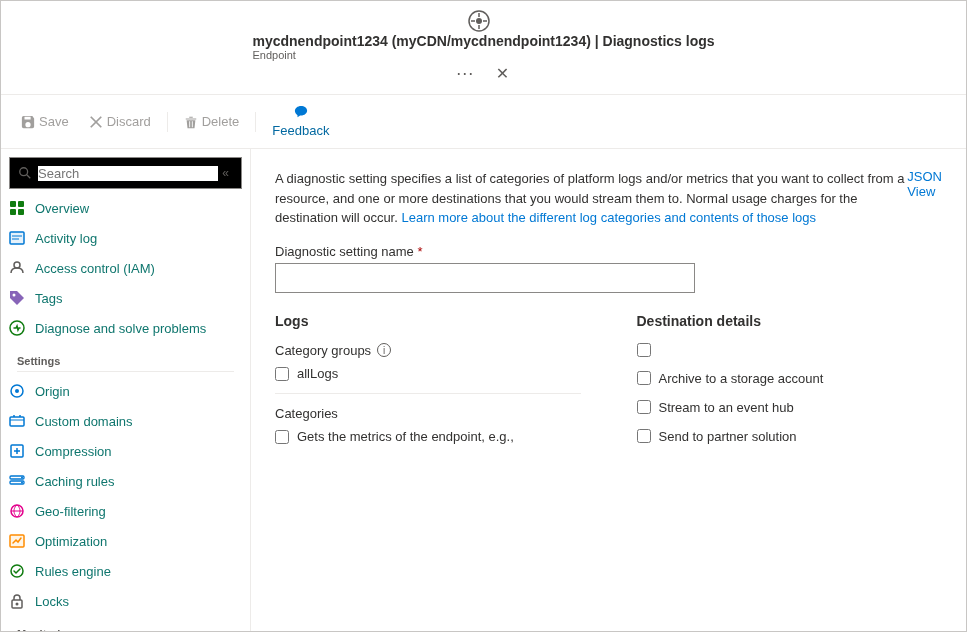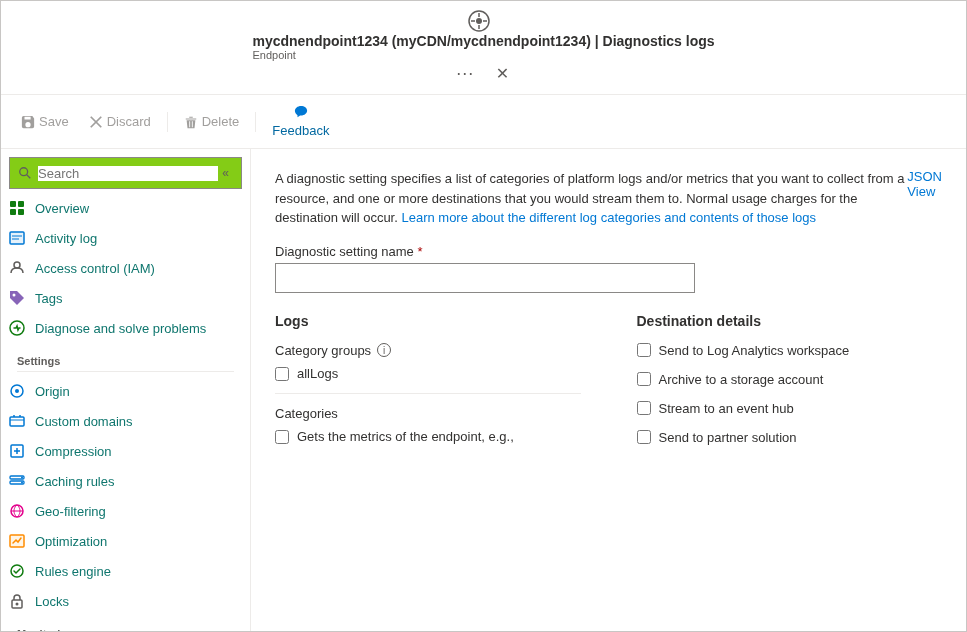--- a/index.html
+++ b/index.html
@@ -67,21 +67,21 @@
 
     .categories-title { font-size: 13px; font-weight: 500; margin-bottom: 8px; }
 
     .info-circle { display: inline-flex; align-items: center; justify-content: center; width: 14px; height: 14px; border-radius: 50%; border: 1px solid #605e5c; font-size: 10px; color: #605e5c; cursor: pointer; font-style: normal; }
 
     
     .dest-item { display: flex; align-items: center; gap: 8px; margin-bottom: 14px; }
     .dest-item input[type="checkbox"] { width: 14px; height: 14px; accent-color: #0078d4; cursor: pointer; }
     .dest-label { font-size: 13px; color: #323130; }
 
-    .search-wrapper { display: flex; align-items: center; border: 1px solid #8a8886; margin: 8px 8px 4px 8px; padding: 4px 8px; background: #84cc16; }
+    .search-wrapper { display: flex; align-items: center; border: 1px solid #8a8886; margin: 8px 8px 4px 8px; padding: 4px 8px; background: #000000; }
     .search-wrapper input { border: none; outline: none; font-size: 13px; flex: 1; }
     .collapse-arrow { margin-left: auto; padding: 4px; cursor: pointer; color: #605e5c; font-size: 12px; }
   </style>
 </head>
 <body>
 
 <div class="window">
 
   <div class="title-bar">
     <div class="title-bar-icon">
@@ -310,21 +310,20 @@
               <span>Gets the metrics of the endpoint, e.g.,</span>
             </label>
           </div>
         </div>
 
         <div class="col-right">
           <div class="col-title">Destination details</div>
 
           <div class="dest-item">
             <input type="checkbox" id="logAnalytics" style="">
-            <label class="dest-label" for="logAnalytics">Send to Log Analytics workspace</label>
           </div>
 
           <div class="dest-item">
             <input type="checkbox" id="storageAccount" style="">
             <label class="dest-label" for="storageAccount">Archive to a storage account</label>
           </div>
 
           <div class="dest-item">
             <input type="checkbox" id="eventHub" style="">
             <label class="dest-label" for="eventHub">Stream to an event hub</label>

